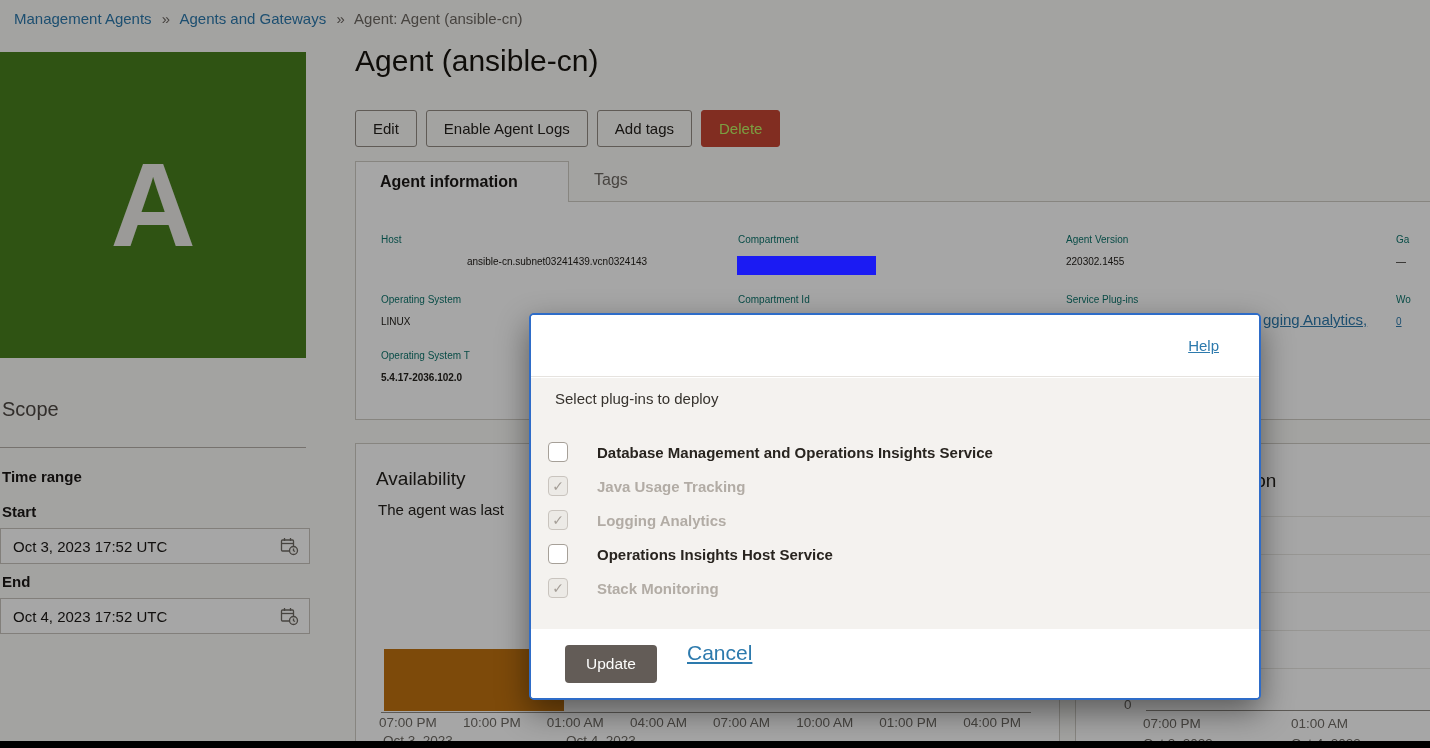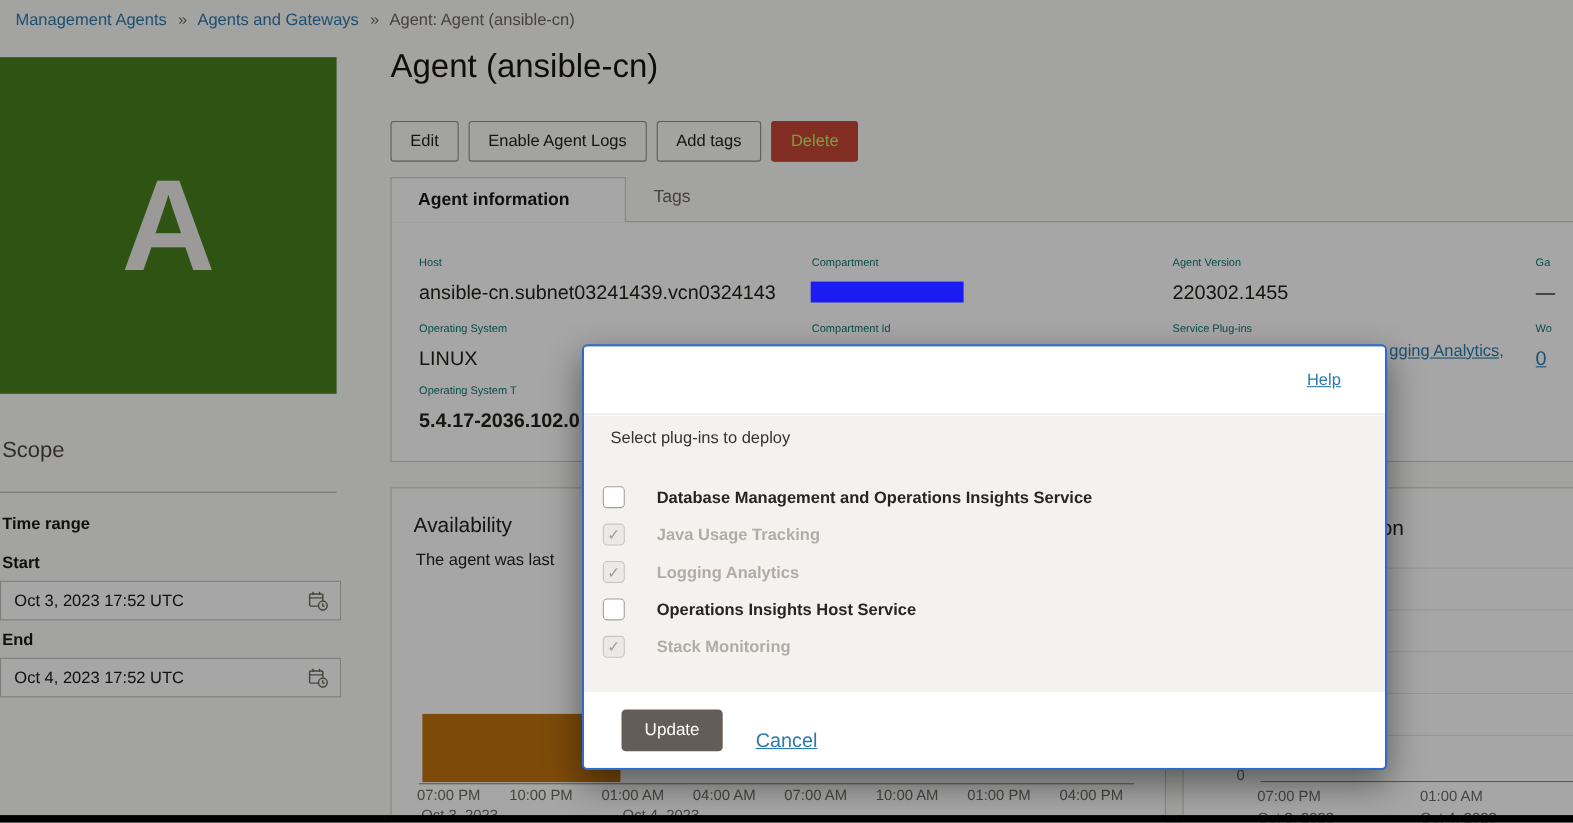--- a/index.html
+++ b/index.html
@@ -24,21 +24,21 @@
          border:1px solid #948d85; border-radius:3px; display:flex; align-items:center; cursor:pointer; }
   .btn.danger { background:#c74634; border-color:#c74634; color:#bef264; }
   
   .tab-active { position:absolute; left:355px; top:161px; width:214px; height:41px; background:#fff;
                 border:1px solid #d0ccc5; border-bottom:none; z-index:3;
                 display:flex; align-items:center; padding:0 24px; font-size:16px; font-weight:700; cursor:pointer; }
   .tab-inactive { position:absolute; left:594px; top:171px; font-size:16px; color:#6e6963; z-index:3; cursor:pointer; }
   .info-panel { position:absolute; left:355px; top:201px; width:1080px; height:219px; background:#fff;
                 border:1px solid #d0ccc5; z-index:2; }
   .fld-label { position:absolute; font-size:10px; font-weight:400; color:#0f766e; white-space:nowrap; }
-  .fld-value { position:absolute; font-size:18px; color:#24211d; white-space:nowrap; overflow:hidden; }
+  .fld-value { position:absolute; font-size:10px; color:#24211d; white-space:nowrap; overflow:hidden;text-align:center; }
   .link { color:#2d7aad; text-decoration:underline; cursor:pointer; }
   .plugins-fragment { position:absolute; left:1263px; top:311px; font-size:15px; z-index:4; white-space:nowrap; }
   
   .scope-h { position:absolute; left:2px; top:398px; font-size:20px; color:#4d4843; z-index:1; }
   .scope-divider { position:absolute; left:0; top:447px; width:306px; height:1px; background:#b5b0a9; z-index:1; }
   .lbl-strong { position:absolute; font-size:15px; font-weight:700; color:#1b1816; z-index:1; }
   .date-input { position:absolute; left:0; width:310px; height:36px; background:#fff; border:1px solid #c8c3bd;
                 display:flex; align-items:center; justify-content:space-between; padding:0 10px 0 12px;
                 font-size:15px; color:#1b1816; z-index:1; cursor:pointer; }
   
@@ -70,21 +70,21 @@
   .cb { width:20px; height:20px; border-radius:4px; display:flex; align-items:center; justify-content:center;
         font-size:14px; font-weight:700; }
   .cb.enabled { background:#fff; border:1px solid #a6a098; color:transparent; cursor:pointer; }
   .cb.disabled { background:#eceae6; border:1px solid #c9c4be; color:#a49e97; }
   .plugin-label { font-size:15px; white-space:nowrap;margin-left:16px; }
   .plugin-label.enabled { color:#28241f; font-weight:700; }
   .plugin-label.disabled { color:#b2aca5; font-weight:600; }
   .modal-footer { position:absolute; left:0; top:314px; width:100%; height:73px; background:#fff; }
   .update-btn { position:absolute; left:34px; top:16px; width:92px; height:38px; background:#635c57; color:#fdfdfc;
                 border:none; border-radius:4px; font-size:15.5px; font-family:inherit; cursor:pointer; }
-  .cancel-link { position:absolute; left:156px; top:34px; font-size:18px; }
+  .cancel-link { position:absolute; left:156px; top:12px; font-size:21px; }
   
   .bottom-bar { position:absolute; left:0; top:741px; width:1430px; height:7px; background:#000; z-index:80; }
   svg { display:block; }
 </style>
 </head>
 <body>
 
 <div class="canvas">
 
   <div class="breadcrumb">

